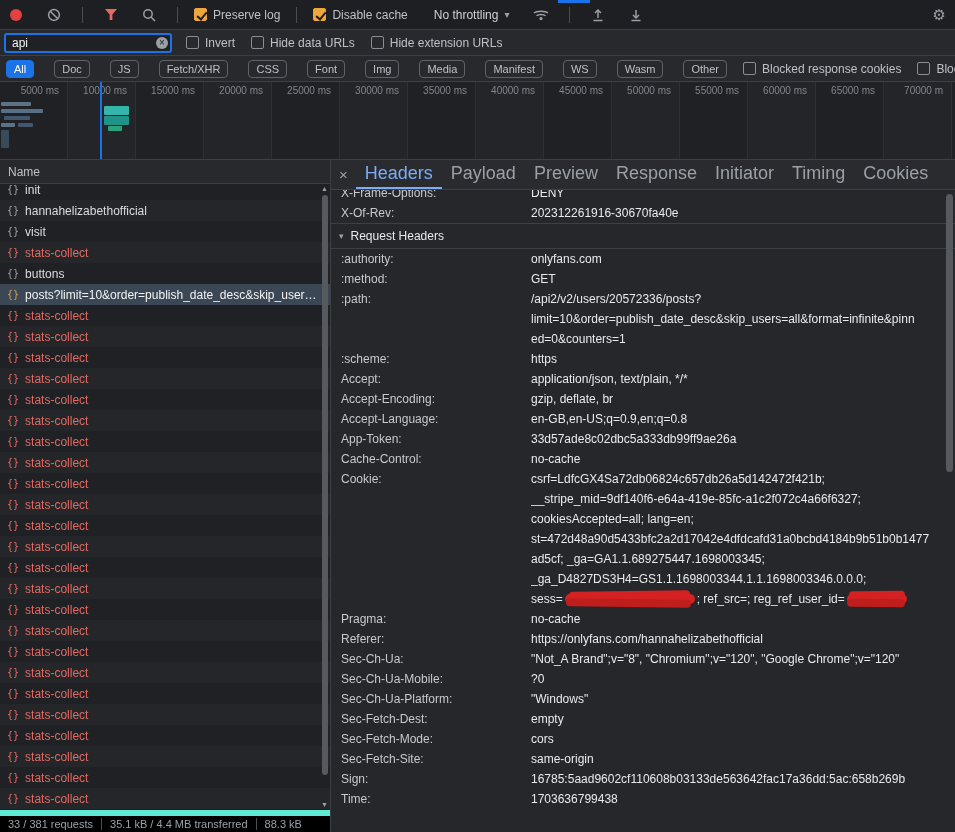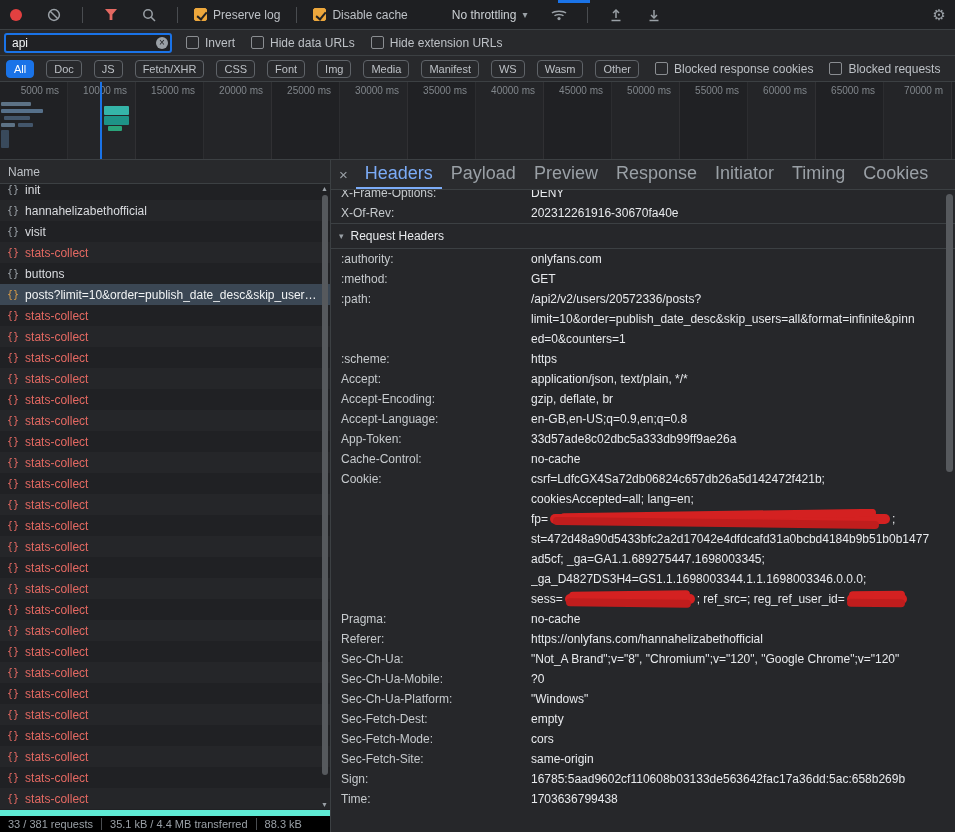--- a/index.html
+++ b/index.html
@@ -11,40 +11,40 @@
   
   .bar{display:flex;align-items:center;border-bottom:1px solid #3c4043;position:relative}
   .bar-main{height:30px;background:#1e1f22;padding:0 4px;gap:14px}
   .bar-filter{height:26px;background:#28292c;padding:0 4px;gap:14px}
   .bar-types{height:26px;background:#28292c;padding:0 6px;gap:16px}
   .icon-btn{width:24px;height:24px;display:flex;align-items:center;justify-content:center;border-radius:2px;flex:none;cursor:default}
   .record-dot{width:12px;height:12px;border-radius:50%;background:#e34040}
   .vsep{width:1px;height:16px;background:#494c50;flex:none;margin:0 2px}
   .flex-spacer{flex:1}
   .gear{font-size:15px;color:#9aa0a6;line-height:1}
-  .throttle{display:flex;align-items:center;gap:6px;color:#cdd1d5;padding:2px 6px;margin-left:24px}
+  .throttle{display:flex;align-items:center;gap:6px;color:#cdd1d5;padding:2px 6px;margin-left:6px}
   .dd{font-size:10px;color:#9aa0a6}
 
   
   .check{display:inline-flex;align-items:center;gap:6px;color:#bdc1c6;cursor:default;flex:none}
   .checks{display:flex;align-items:center;gap:16px}
   .box{width:13px;height:13px;border:1px solid #8a8d91;border-radius:2px;background:transparent;position:relative;flex:none}
   .box.checked{background:#eda73c;border-color:#eda73c}
   .box.checked::after{content:"";position:absolute;left:3.5px;top:0.5px;width:4px;height:8px;
     border:solid #202124;border-width:0 2px 2px 0;transform:rotate(40deg)}
 
   
   .filter-input-wrap{position:relative;flex:none}
   .filter-input{width:168px;height:20px;background:#202124;color:#f1f3f4;border:2px solid #1a73e8;
     border-radius:3px;padding:0 18px 0 6px;font-size:12px;font-family:"Liberation Sans",sans-serif;outline:none}
   .clear-x{position:absolute;right:4px;top:4px;width:12px;height:12px;border-radius:50%;background:#9aa0a6;
     color:#202124;font-size:10px;line-height:12px;text-align:center}
 
   
-  #type-pills{display:flex;align-items:flex-end;gap:12px}
+  #type-pills{display:flex;align-items:flex-end;gap:20px}
   .pill{display:inline-flex;align-items:center;height:18px;padding:0 7px;border-radius:4px;
     border:1px solid #5f6368;color:#bdc1c6;font-size:11px;white-space:nowrap}
   .pill.selected{background:#1a73e8;border-color:#1a73e8;color:#fff}
 
   
   .timeline{position:absolute;left:0;top:82px;width:955px;height:78px;border-bottom:1px solid #3c4043;overflow:hidden}
   #timeline-cols{display:flex;position:absolute;inset:0}
   .t-col{width:68px;flex:none;border-right:1px solid rgba(255,255,255,0.055)}
   .t-col:nth-child(even){background:rgba(255,255,255,0.02)}
   .t-label{font-size:10px;color:#80868b;text-align:right;padding:3px 8px 0 0;white-space:nowrap;overflow:hidden}
@@ -501,22 +501,22 @@
             <div class="h-row">
               <div class="h-name">Cache-Control:</div>
               <div class="h-val">
                 <div class="h-line"><span>no-cache</span></div>
               </div>
             </div>
             <div class="h-row">
               <div class="h-name">Cookie:</div>
               <div class="h-val">
                 <div class="h-line"><span>csrf=LdfcGX4Sa72db06824c657db26a5d142472f421b;</span></div>
+                <div class="h-line"><span>__stripe_mid=9df140f6-e64a-419e-85fc-a1c2f072c4a66f6327;</span></div>
                 <div class="h-line"><span>cookiesAccepted=all; lang=en;</span></div>
-                <div class="h-line"><span>fp=</span><span class="redact" style="width: 340px;"></span><span>;</span></div>
                 <div class="h-line"><span>st=472d48a90d5433bfc2a2d17042e4dfdcafd31a0bcbd4184b9b51b0b1477</span></div>
                 <div class="h-line"><span>ad5cf; _ga=GA1.1.689275447.1698003345;</span></div>
                 <div class="h-line"><span>_ga_D4827DS3H4=GS1.1.1698003344.1.1.1698003346.0.0.0;</span></div>
                 <div class="h-line"><span>sess=</span><span class="redact" style="width: 130px;"></span><span>; ref_src=; reg_ref_user_id=</span><span class="redact" style="width: 60px;"></span></div>
               </div>
             </div>
             <div class="h-row">
               <div class="h-name">Pragma:</div>
               <div class="h-val">
                 <div class="h-line"><span>no-cache</span></div>

